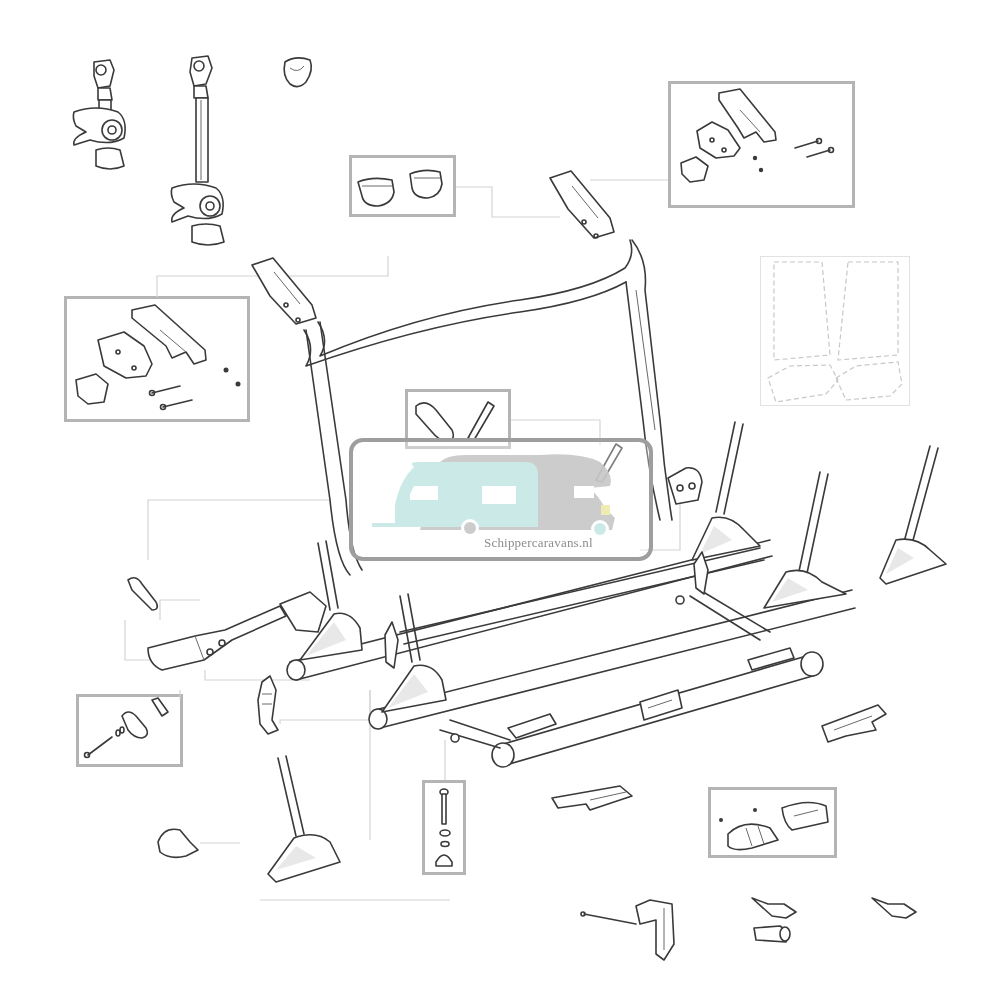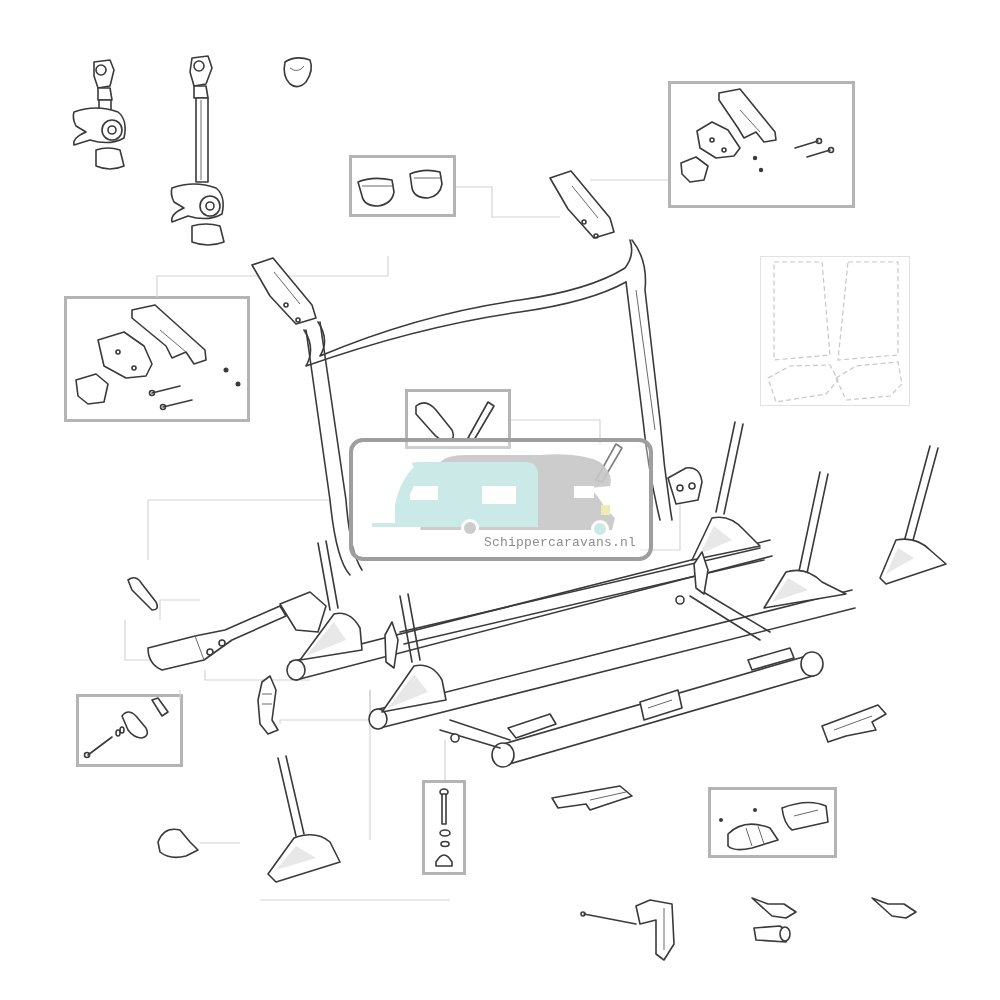--- a/index.html
+++ b/index.html
@@ -5,21 +5,21 @@
     html, body { margin: 0; padding: 0; background: #ffffff; }
     body { width: 1000px; height: 1000px; position: relative; overflow: hidden;
            font-family: "Liberation Sans", sans-serif; }
     #stage { position: absolute; left: 0; top: 0; width: 1000px; height: 1000px; }
     .part-box { position: absolute; border: 3px solid #b4b4b4; box-sizing: border-box; background: transparent; }
     .faint-box { position: absolute; border: 1px solid #e2e2e2; box-sizing: border-box; }
     .watermark-frame { position: absolute; left: 349px; top: 438px; width: 304px; height: 123px;
                        border: 4px solid #9e9e9e; border-radius: 14px; box-sizing: border-box;
                        background: rgba(255,255,255,0.35); }
     .watermark-text { position: absolute; left: 484px; top: 535px; font-size: 13px; color: #8d8d8d;
-                      letter-spacing: 0.2px; font-family: Liberation Mono, monospace; }
+                      letter-spacing: 0.2px; font-family: Liberation Serif, serif; }
     svg { position: absolute; left: 0; top: 0; }
     .ln { fill: none; stroke: #3a3a3a; stroke-width: 1.6; stroke-linecap: round; stroke-linejoin: round; }
     .ln2 { fill: #ffffff; stroke: #3a3a3a; stroke-width: 1.6; stroke-linejoin: round; }
     .thin { fill: none; stroke: #6a6a6a; stroke-width: 1; }
     .leader { fill: none; stroke: #d4d4d4; stroke-width: 1.2; }
     .dash { fill: none; stroke: #c8c8c8; stroke-width: 1.2; stroke-dasharray: 5 3; }
     .hatch { fill: #e8e8e8; stroke: none; }
   </style>
 </head>
 <body>

